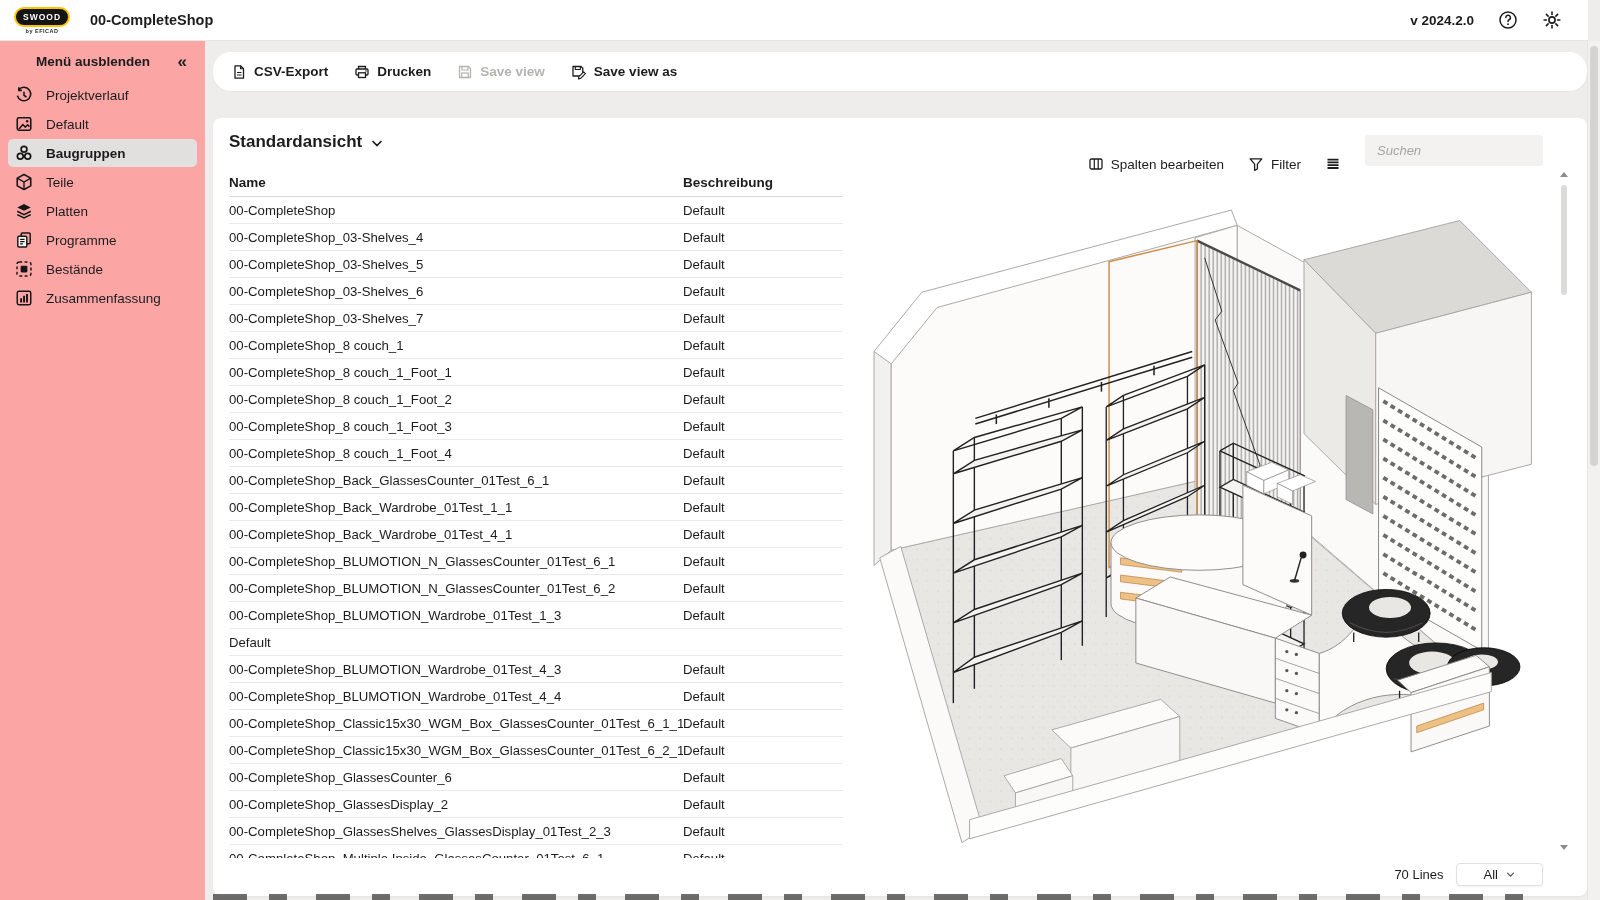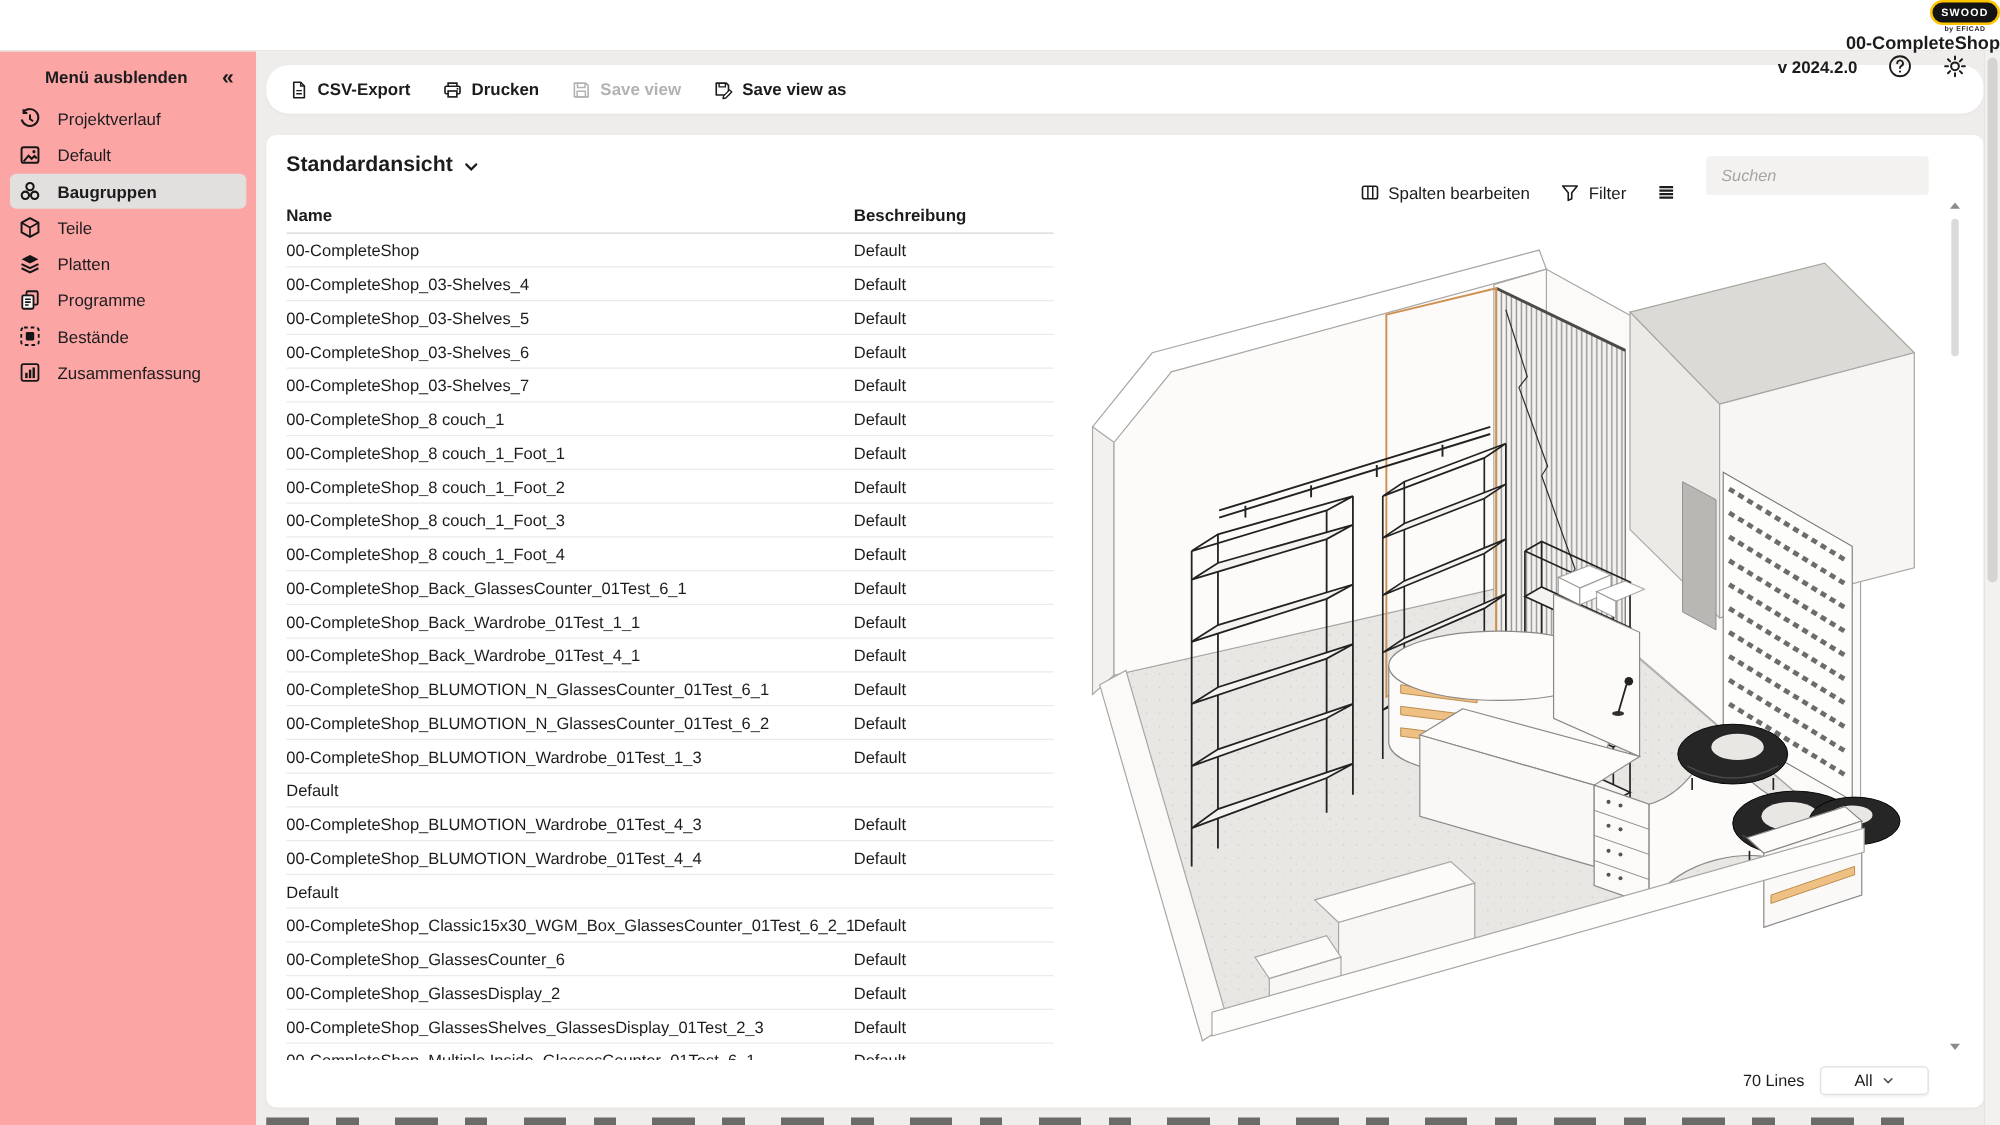--- a/index.html
+++ b/index.html
@@ -1,21 +1,21 @@
 <!DOCTYPE html>
 <html><head>
 <meta charset="utf-8">
 <style>
   * { margin:0; padding:0; box-sizing:border-box; }
   html,body { width:1600px; height:900px; overflow:hidden;
     font-family:"Liberation Sans", sans-serif; background:#efedeb; color:#1c1c1e; }
 
   
-  .topbar { position:absolute; left:0; top:0; right:0; height:41px; background:#fff;
-    border-bottom:1px solid #e8e6e4; z-index:10; display:flex; align-items:flex-end;flex-direction:column; }
+  .topbar { position:absolute; left:0; top:0; right:12px; height:41px; background:#fff;
+    border-bottom:1px solid #e8e6e4; z-index:10; display:flex; align-items:center; }
   .logo { margin-left:14px; width:56px; text-align:center; }
   .logo-pill { background:#ffc400; border-radius:13px; padding:2px; }
   .logo-inner { background:#141414; border-radius:11px; color:#fff; font-weight:bold;
     font-size:8.5px; letter-spacing:1px; padding:3px 0; }
   .logo-sub { font-size:5.5px; font-weight:bold; color:#2b2b2b; letter-spacing:.5px; margin-top:1px; }
   .proj-title { margin-left:20px; font-size:14.5px; font-weight:bold; }
   .topbar-right { margin-left:auto; display:flex; align-items:center; gap:24px; margin-right:26px; }
   .version { font-size:13.5px; font-weight:bold; }
   .icon-btn { width:20px; height:20px; cursor:pointer; }
   .icon-btn svg { width:100%; height:100%; }
@@ -33,21 +33,21 @@
 
   
   .main { position:absolute; left:205px; top:41px; right:0; bottom:0; background:#efedeb; }
   .card { position:absolute; background:#fff; border-radius:8px; box-shadow:0 1px 2px rgba(0,0,0,.04); }
   .toolbar-card { left:8px; top:11px; width:1374px; height:39px; display:flex; align-items:center;
     gap:26px; padding:0 18px;border-radius:18px; }
   .tbtn { display:flex; align-items:center; gap:7px; font-size:13.5px; font-weight:bold; cursor:pointer; color:#1c1c1e; }
   .tbtn svg { width:16px; height:16px; }
   .tbtn.disabled { color:#b5b3b1; cursor:default; }
 
-  .grid-card { left:8px; top:67px; width:1374px; height:778px; }
+  .grid-card { left:8px; top:77px; width:1374px; height:778px; }
   .view-head { position:absolute; left:16px; top:14px; display:flex; align-items:center; gap:9px;
     font-size:17px; font-weight:bold; cursor:pointer; }
   .view-head svg { width:12px; height:8px; margin-top:3px; }
   .head-controls { position:absolute; right:44px; top:10px; display:flex; align-items:center; gap:24px; }
   .hbtn { display:flex; align-items:center; gap:7px; font-size:13.5px; font-weight:normal; cursor:pointer;margin-top:28px; }
   .hbtn svg { width:16px; height:16px; }
   .search-box { width:178px; height:31px; background:#f4f2f0; border:none; border-radius:3px;
     padding:0 12px; font-size:13px; font-family:"Liberation Sans",sans-serif; color:#2b2b2b; }
   .search-box::placeholder { font-style:italic; color:#a6a4a2; }
 
@@ -358,20 +358,21 @@
           </div>
           <div class="trow">
             <div class="cell name">00-CompleteShop_BLUMOTION_Wardrobe_01Test_4_3</div>
             <div class="cell">Default</div>
           </div>
           <div class="trow">
             <div class="cell name">00-CompleteShop_BLUMOTION_Wardrobe_01Test_4_4</div>
             <div class="cell">Default</div>
           </div>
           <div class="trow">
+            <div class="cell name">00-CompleteShop_Classic15x30_WGM_Box_GlassesCounter_01Test_6_1_1</div>
             <div class="cell">Default</div>
           </div>
           <div class="trow">
             <div class="cell name">00-CompleteShop_Classic15x30_WGM_Box_GlassesCounter_01Test_6_2_1</div>
             <div class="cell">Default</div>
           </div>
           <div class="trow">
             <div class="cell name">00-CompleteShop_GlassesCounter_6</div>
             <div class="cell">Default</div>
           </div>

